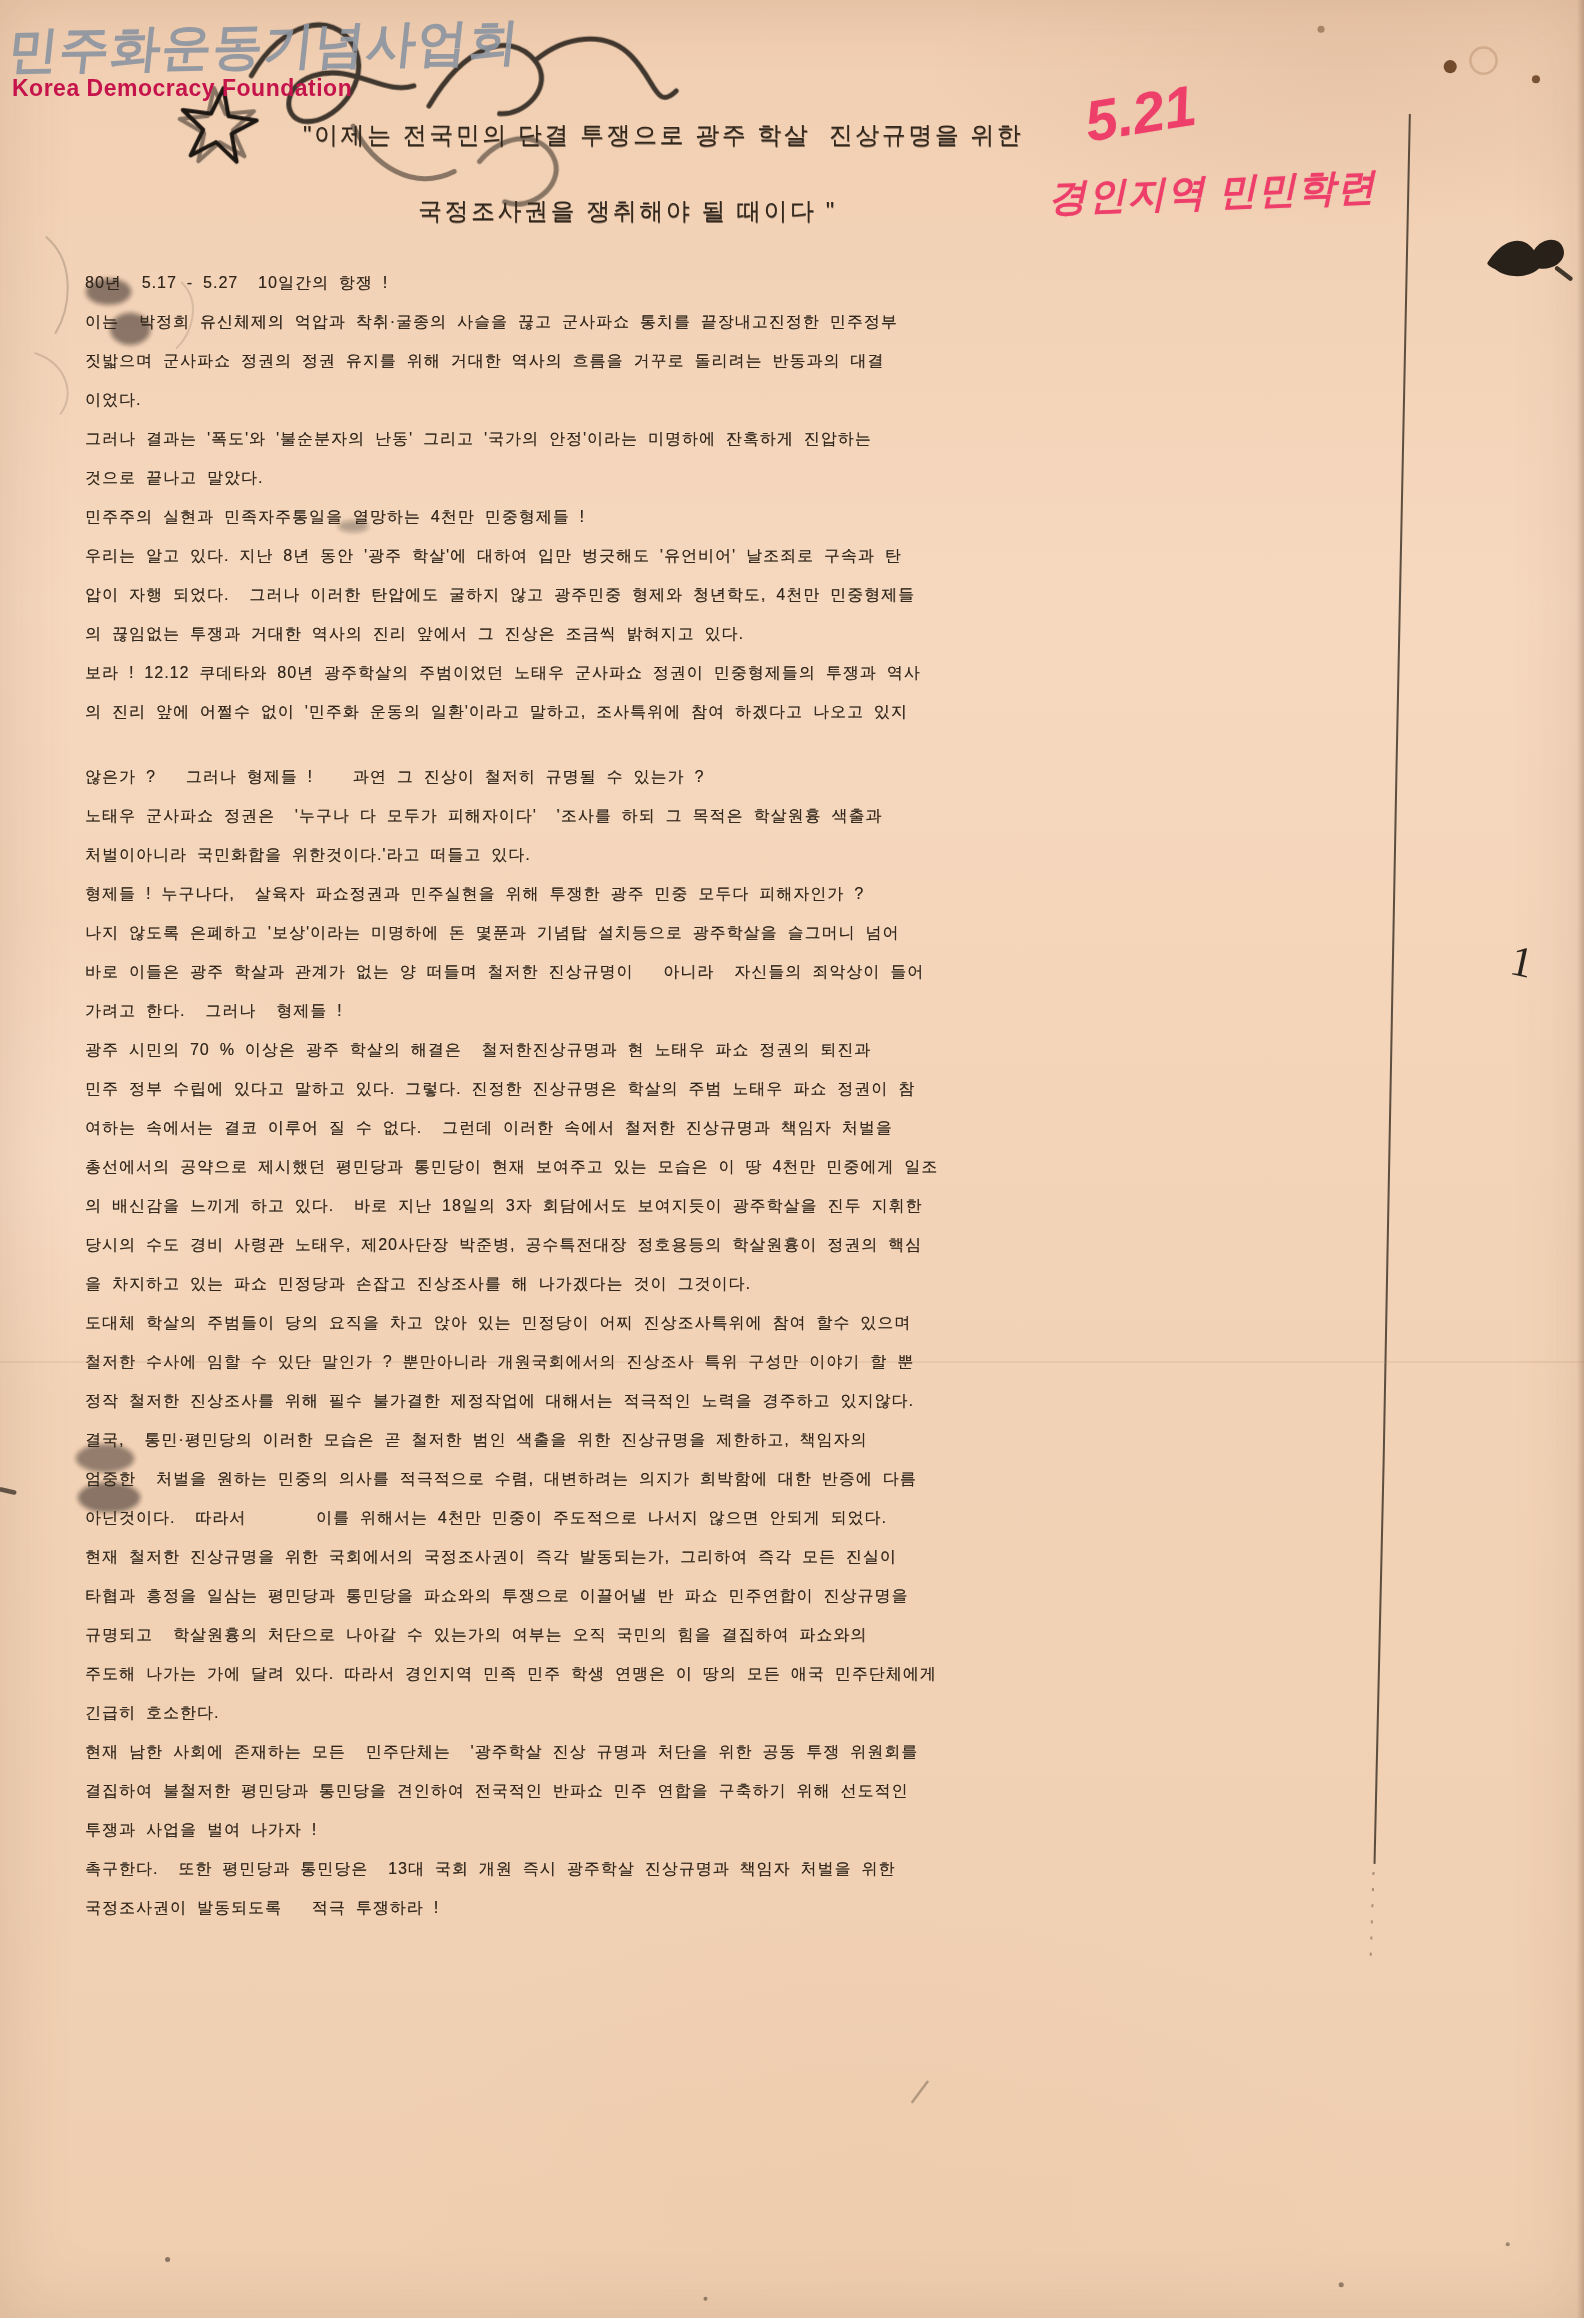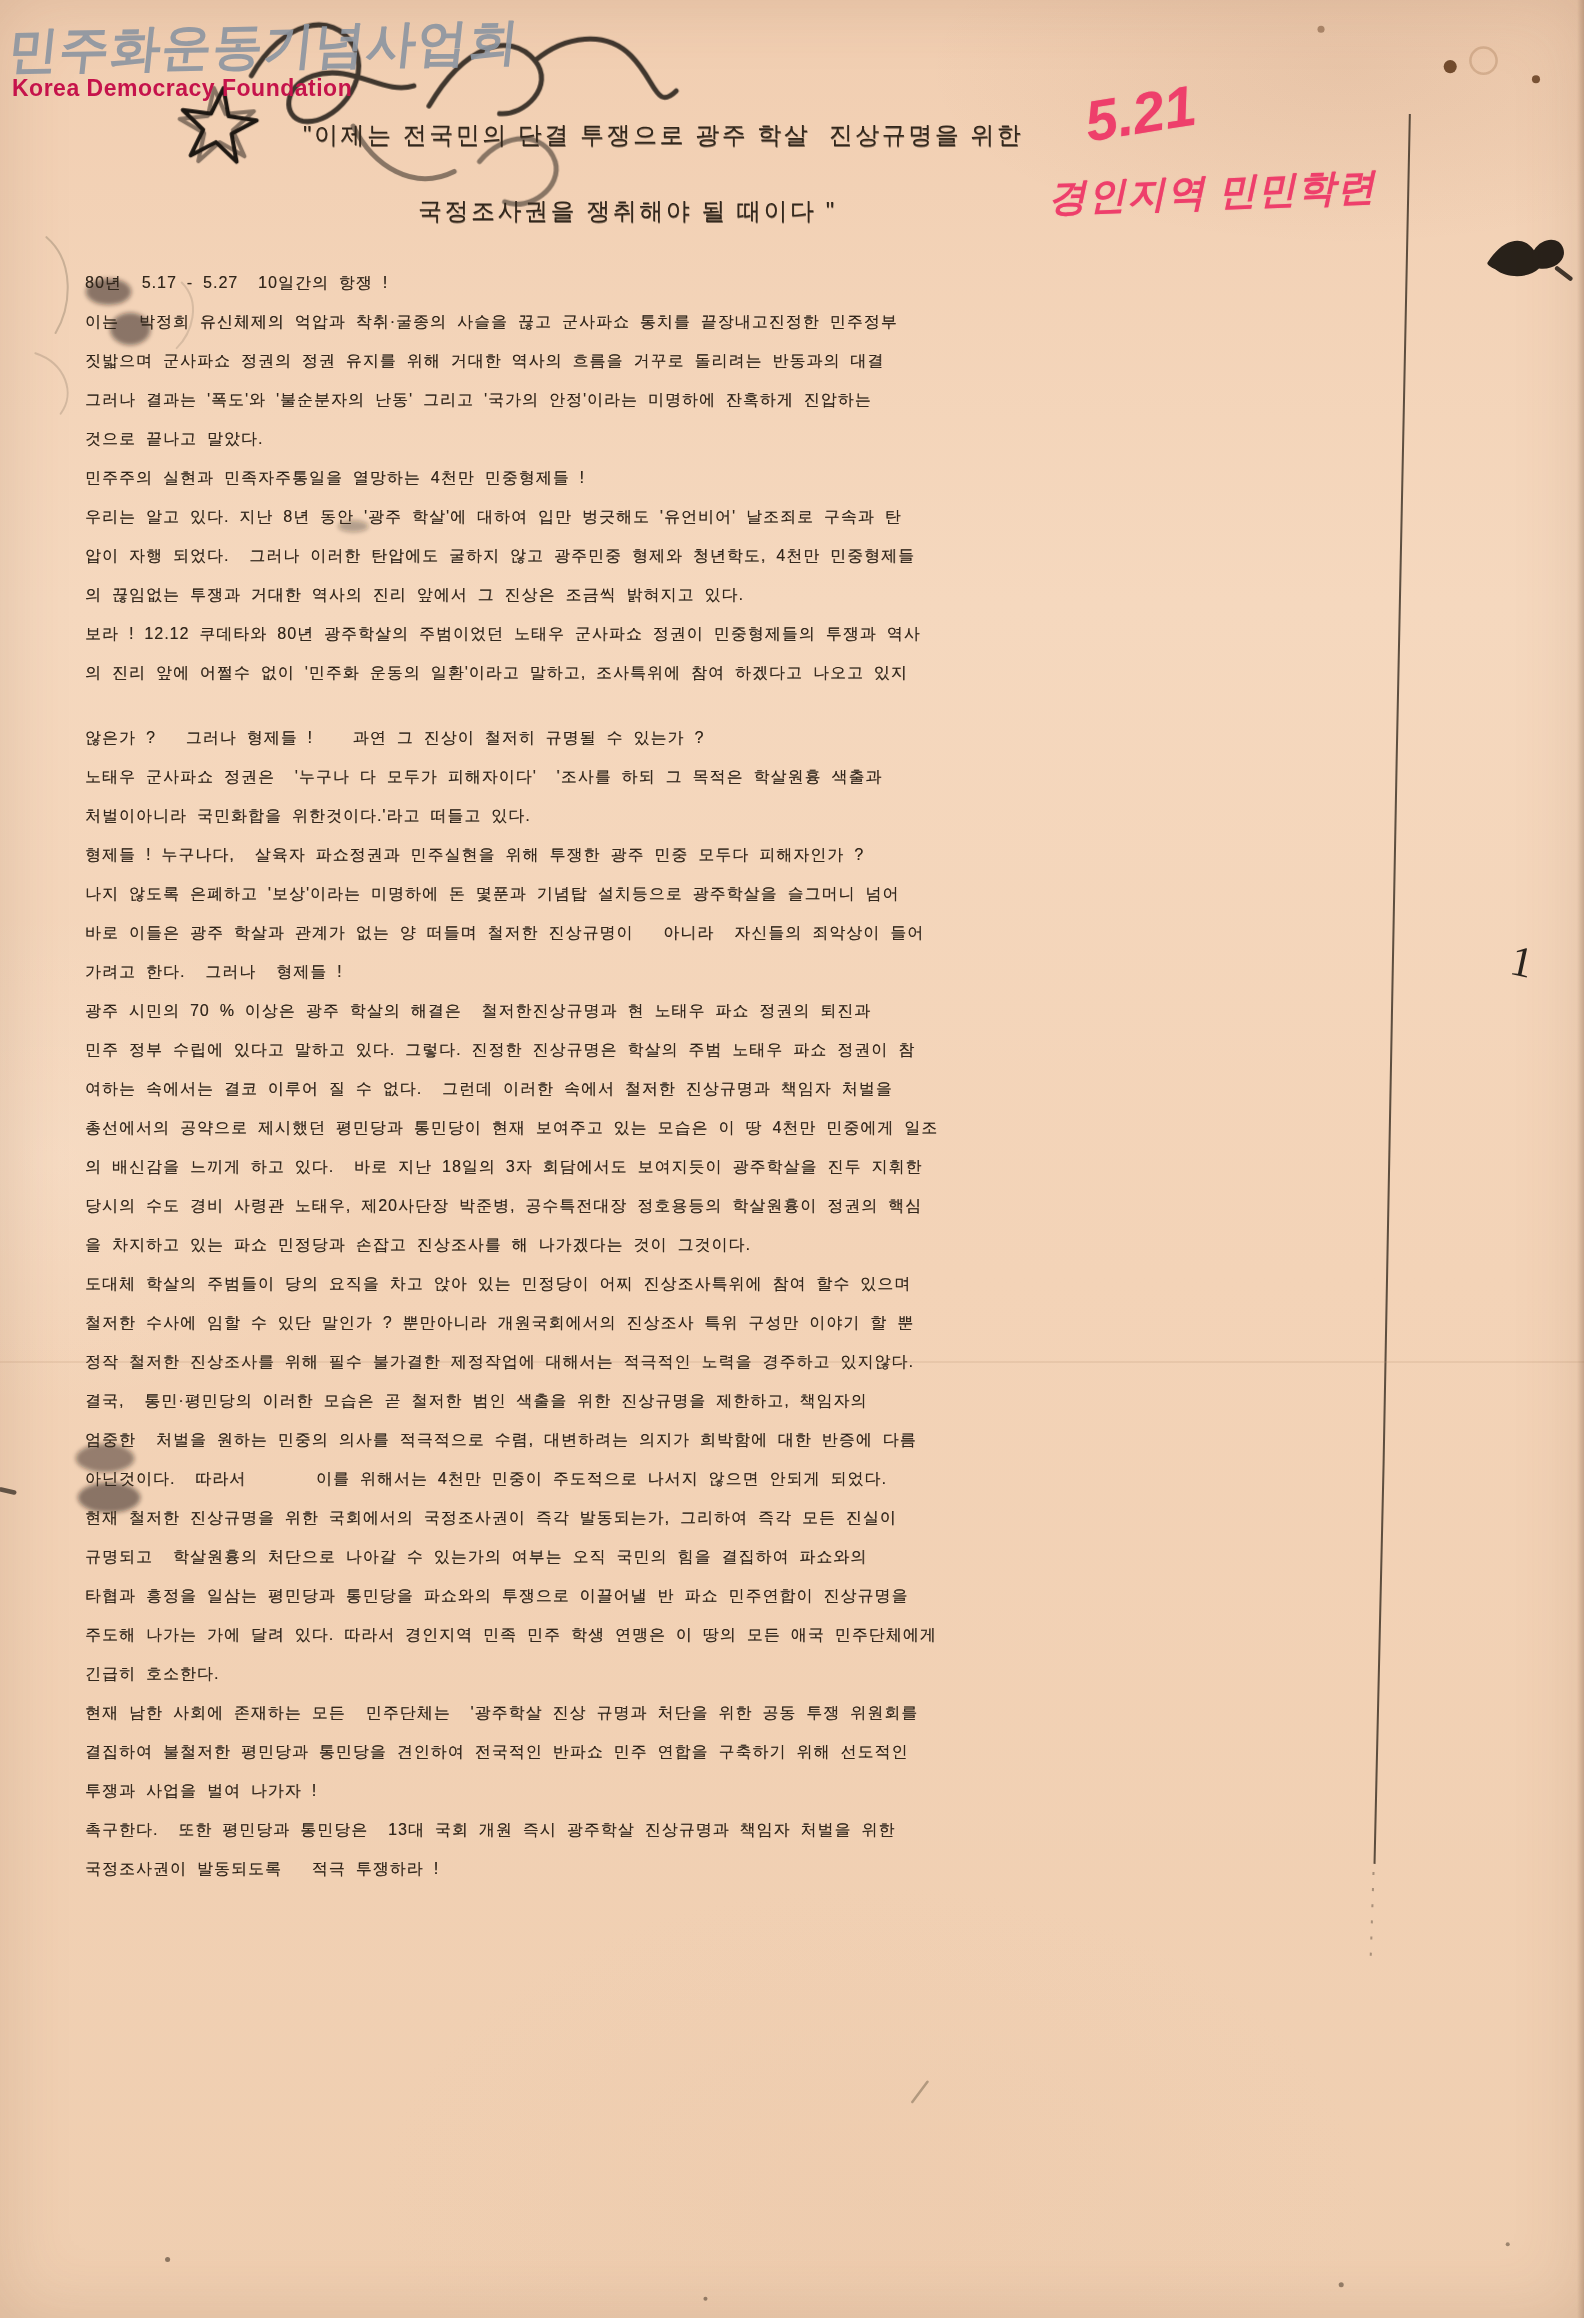--- a/index.html
+++ b/index.html
@@ -142,20 +142,21 @@
   <div class="red-note red-note-1">5.21</div>
   <div class="red-note red-note-2">경인지역 민민학련</div>
 
   <div class="title-line title-1">"이제는 전국민의 단결 투쟁으로 광주 학살  진상규명을 위한</div>
   <div class="title-line title-2">국정조사권을 쟁취해야 될 때이다 "</div>
 
   <div class="body-text" id="body-lines">
       <div class="line">80년  5.17 - 5.27  10일간의 항쟁 !</div>
       <div class="line">이는  박정희 유신체제의 억압과 착취·굴종의 사슬을 끊고 군사파쇼 통치를 끝장내고진정한 민주정부</div>
       <div class="line">짓밟으며 군사파쇼 정권의 정권 유지를 위해 거대한 역사의 흐름을 거꾸로 돌리려는 반동과의 대결</div>
+      <div class="line">이었다.</div>
       <div class="line">그러나 결과는 '폭도'와 '불순분자의 난동' 그리고 '국가의 안정'이라는 미명하에 잔혹하게 진압하는</div>
       <div class="line">것으로 끝나고 말았다.</div>
       <div class="line">민주주의 실현과 민족자주통일을 열망하는 4천만 민중형제들 !</div>
       <div class="line">우리는 알고 있다. 지난 8년 동안 '광주 학살'에 대하여 입만 벙긋해도 '유언비어' 날조죄로 구속과 탄</div>
       <div class="line">압이 자행 되었다.  그러나 이러한 탄압에도 굴하지 않고 광주민중 형제와 청년학도, 4천만 민중형제들</div>
       <div class="line">의 끊임없는 투쟁과 거대한 역사의 진리 앞에서 그 진상은 조금씩 밝혀지고 있다.</div>
       <div class="line">보라 ! 12.12 쿠데타와 80년 광주학살의 주범이었던 노태우 군사파쇼 정권이 민중형제들의 투쟁과 역사</div>
       <div class="line">의 진리 앞에 어쩔수 없이 '민주화 운동의 일환'이라고 말하고, 조사특위에 참여 하겠다고 나오고 있지</div>
       <div class="line gap">않은가 ?   그러나 형제들 !    과연 그 진상이 철저히 규명될 수 있는가 ?</div>
       <div class="line">노태우 군사파쇼 정권은  '누구나 다 모두가 피해자이다'  '조사를 하되 그 목적은 학살원흉 색출과</div>
@@ -171,22 +172,22 @@
       <div class="line">의 배신감을 느끼게 하고 있다.  바로 지난 18일의 3자 회담에서도 보여지듯이 광주학살을 진두 지휘한</div>
       <div class="line">당시의 수도 경비 사령관 노태우, 제20사단장 박준병, 공수특전대장 정호용등의 학살원흉이 정권의 핵심</div>
       <div class="line">을 차지하고 있는 파쇼 민정당과 손잡고 진상조사를 해 나가겠다는 것이 그것이다.</div>
       <div class="line">도대체 학살의 주범들이 당의 요직을 차고 앉아 있는 민정당이 어찌 진상조사특위에 참여 할수 있으며</div>
       <div class="line">철저한 수사에 임할 수 있단 말인가 ? 뿐만아니라 개원국회에서의 진상조사 특위 구성만 이야기 할 뿐</div>
       <div class="line">정작 철저한 진상조사를 위해 필수 불가결한 제정작업에 대해서는 적극적인 노력을 경주하고 있지않다.</div>
       <div class="line">결국,  통민·평민당의 이러한 모습은 곧 철저한 범인 색출을 위한 진상규명을 제한하고, 책임자의</div>
       <div class="line">엄중한  처벌을 원하는 민중의 의사를 적극적으로 수렴, 대변하려는 의지가 희박함에 대한 반증에 다름</div>
       <div class="line">아닌것이다.  따라서       이를 위해서는 4천만 민중이 주도적으로 나서지 않으면 안되게 되었다.</div>
       <div class="line">현재 철저한 진상규명을 위한 국회에서의 국정조사권이 즉각 발동되는가, 그리하여 즉각 모든 진실이</div>
+      <div class="line">타협과 흥정을 일삼는 평민당과 통민당을 파쇼와의 투쟁으로 이끌어낼 반 파쇼 민주연합이 진상규명을</div>
       <div class="line">규명되고  학살원흉의 처단으로 나아갈 수 있는가의 여부는 오직 국민의 힘을 결집하여 파쇼와의</div>
-      <div class="line">타협과 흥정을 일삼는 평민당과 통민당을 파쇼와의 투쟁으로 이끌어낼 반 파쇼 민주연합이 진상규명을</div>
       <div class="line">주도해 나가는 가에 달려 있다. 따라서 경인지역 민족 민주 학생 연맹은 이 땅의 모든 애국 민주단체에게</div>
       <div class="line">긴급히 호소한다.</div>
       <div class="line">현재 남한 사회에 존재하는 모든  민주단체는  '광주학살 진상 규명과 처단을 위한 공동 투쟁 위원회를</div>
       <div class="line">결집하여 불철저한 평민당과 통민당을 견인하여 전국적인 반파쇼 민주 연합을 구축하기 위해 선도적인</div>
       <div class="line">투쟁과 사업을 벌여 나가자 !</div>
       <div class="line">촉구한다.  또한 평민당과 통민당은  13대 국회 개원 즉시 광주학살 진상규명과 책임자 처벌을 위한</div>
       <div class="line">국정조사권이 발동되도록   적극 투쟁하라 !</div>
     </div>
 
   <div class="margin-one">1</div>

